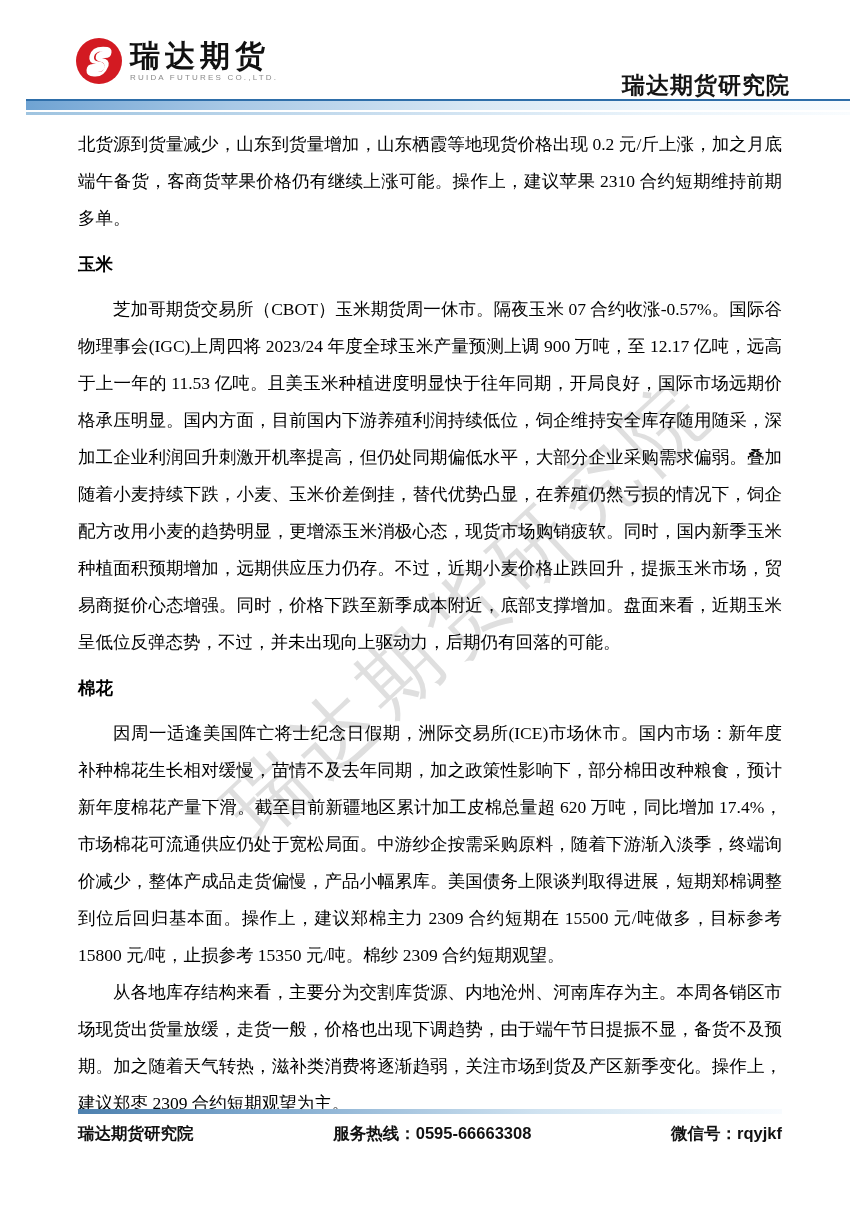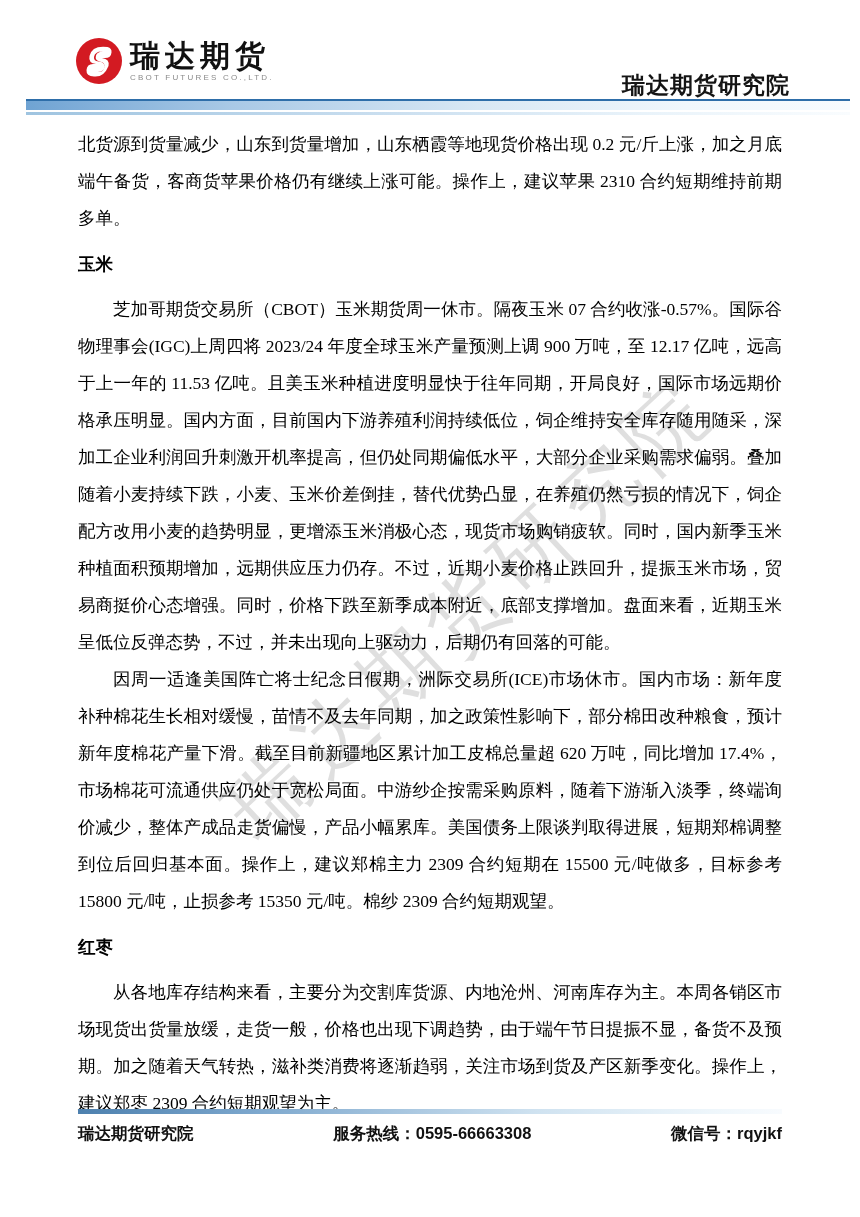--- a/index.html
+++ b/index.html
@@ -97,41 +97,41 @@
 
   <div class="header">
     <div class="logo-block">
       <svg class="logo-mark" viewBox="0 0 50 50" xmlns="http://www.w3.org/2000/svg" aria-hidden="true">
         <circle cx="25" cy="25" r="23" fill="#d31a22"></circle>
         <path d="M33.5 11 Q18 9 15.5 20 Q14 27 22 28 L19 28 Q13 28 12.5 34 Q12 40 20 40.5 Q30 41.5 34.5 30 Q36 23 28 22 L31 22 Q37 22 37.5 16.5 Q38 12 33.5 11 Z" fill="#ffffff"></path>
         <path d="M29 15.5 Q21 15 20 21 Q19.5 25 24.5 25.5 Q31 26 30.5 31 Q30 35.5 24 36 Q29 36.5 30.5 31.5 Q31.5 26.5 26 25.5 Q20.5 24.5 22 19.5 Q23 15.8 29 15.5 Z" fill="#d31a22"></path>
       </svg>
       <div class="logo-text">
         <span class="brand-cn">瑞达期货</span>
-        <span class="brand-en">CBOT FUTURES CO.,LTD.</span>
+        <span class="brand-en">RUIDA FUTURES CO.,LTD.</span>
       </div>
     </div>
     <div class="header-right-title">瑞达期货研究院</div>
     <div class="header-rule">
       <div class="rule-main"></div>
       <div class="rule-sub"></div>
     </div>
   </div>
 
   <div class="watermark">瑞达期货研究院</div>
 
   <div class="content">
     <p>北货源到货量减少，山东到货量增加，山东栖霞等地现货价格出现 0.2 元/斤上涨，加之月底端午备货，客商货苹果价格仍有继续上涨可能。操作上，建议苹果 2310 合约短期维持前期多单。</p>
 
     <div class="section-title">玉米</div>
     <p class="indented">芝加哥期货交易所（CBOT）玉米期货周一休市。隔夜玉米 07 合约收涨-0.57%。国际谷物理事会(IGC)上周四将 2023/24 年度全球玉米产量预测上调 900 万吨，至 12.17 亿吨，远高于上一年的 11.53 亿吨。且美玉米种植进度明显快于往年同期，开局良好，国际市场远期价格承压明显。国内方面，目前国内下游养殖利润持续低位，饲企维持安全库存随用随采，深加工企业利润回升刺激开机率提高，但仍处同期偏低水平，大部分企业采购需求偏弱。叠加随着小麦持续下跌，小麦、玉米价差倒挂，替代优势凸显，在养殖仍然亏损的情况下，饲企配方改用小麦的趋势明显，更增添玉米消极心态，现货市场购销疲软。同时，国内新季玉米种植面积预期增加，远期供应压力仍存。不过，近期小麦价格止跌回升，提振玉米市场，贸易商挺价心态增强。同时，价格下跌至新季成本附近，底部支撑增加。盘面来看，近期玉米呈低位反弹态势，不过，并未出现向上驱动力，后期仍有回落的可能。</p>
 
+    <div class="section-title">棉花</div>
     <p class="indented">因周一适逢美国阵亡将士纪念日假期，洲际交易所(ICE)市场休市。国内市场：新年度补种棉花生长相对缓慢，苗情不及去年同期，加之政策性影响下，部分棉田改种粮食，预计新年度棉花产量下滑。截至目前新疆地区累计加工皮棉总量超 620 万吨，同比增加 17.4%，市场棉花可流通供应仍处于宽松局面。中游纱企按需采购原料，随着下游渐入淡季，终端询价减少，整体产成品走货偏慢，产品小幅累库。美国债务上限谈判取得进展，短期郑棉调整到位后回归基本面。操作上，建议郑棉主力 2309 合约短期在 15500 元/吨做多，目标参考 15800 元/吨，止损参考 15350 元/吨。棉纱 2309 合约短期观望。</p>
 
-    <div class="section-title">红枣</div>
     <p class="indented">从各地库存结构来看，主要分为交割库货源、内地沧州、河南库存为主。本周各销区市场现货出货量放缓，走货一般，价格也出现下调趋势，由于端午节日提振不显，备货不及预期。加之随着天气转热，滋补类消费将逐渐趋弱，关注市场到货及产区新季变化。操作上，建议郑枣 2309 合约短期观望为主。</p>
   </div>
 
   <div class="footer">
     <div class="footer-rule"></div>
     <div class="footer-row">
       <span>瑞达期货研究院</span>
       <span>服务热线：0595-66663308</span>
       <span>微信号：rqyjkf</span>
     </div>

